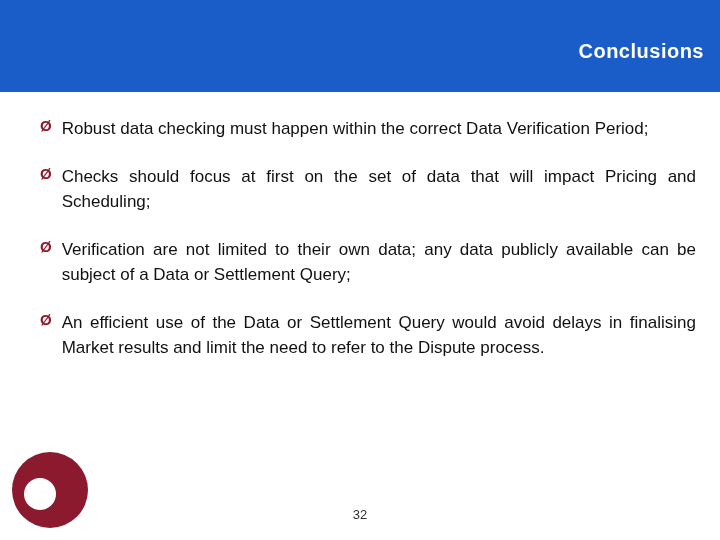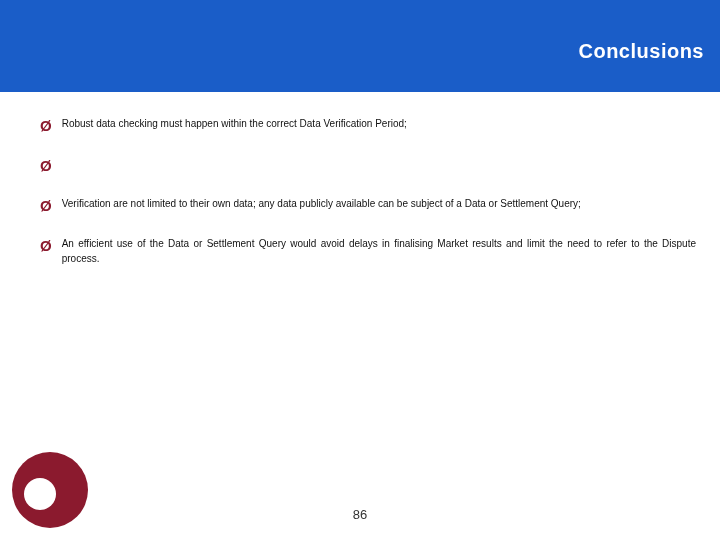--- a/index.html
+++ b/index.html
@@ -68,21 +68,21 @@
     .bullet-arrow {
       color: #8b1a2e;
       font-size: 15px;
       font-weight: bold;
       margin-right: 10px;
       margin-top: 1px;
       flex-shrink: 0;
     }
 
     .bullet-text {
-      font-size: 10px;
+      font-size: 17px;
       color: #111;
       line-height: 1.5;
       text-align: justify;
     }
 
     
     .logo-circle {
       position: absolute;
       bottom: 10px;
       left: 10px;
@@ -113,20 +113,21 @@
 
     <div class="bullets">
 
       <div class="bullet-item">
         <span class="bullet-arrow">Ø</span>
         <span class="bullet-text">Robust data checking must happen within the correct Data Verification Period;</span>
       </div>
 
       <div class="bullet-item">
         <span class="bullet-arrow">Ø</span>
+        <span class="bullet-text">Checks should focus at first on the set of data that will impact Pricing and Scheduling;</span>
       </div>
 
       <div class="bullet-item">
         <span class="bullet-arrow">Ø</span>
         <span class="bullet-text">Verification are not limited to their own data; any data publicly available can be subject of a Data or Settlement Query;</span>
       </div>
 
       <div class="bullet-item">
         <span class="bullet-arrow">Ø</span>
         <span class="bullet-text">An efficient use of the Data or Settlement Query would avoid delays in finalising Market results and limit the need to refer to the Dispute process.</span>
@@ -134,16 +135,16 @@
 
     </div>
 
     <div class="logo-circle">
       <svg width="80" height="80" viewBox="0 0 80 80" xmlns="http://www.w3.org/2000/svg">
         <circle cx="40" cy="40" r="38" fill="#8b1a2e"></circle>
         <circle cx="30" cy="44" r="16" fill="#fff"></circle>
       </svg>
     </div>
 
-    <div class="page-number">86</div>
+    <div class="page-number">32</div>
 
   </div>
 </div>
 
 </body></html>

